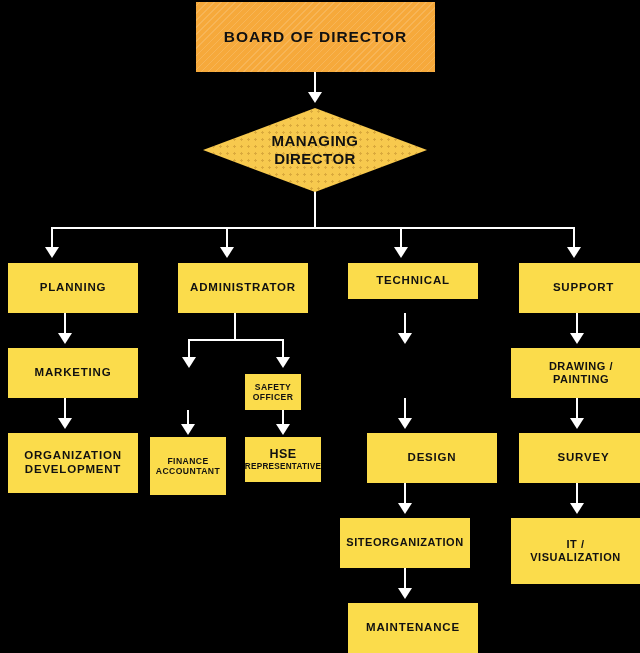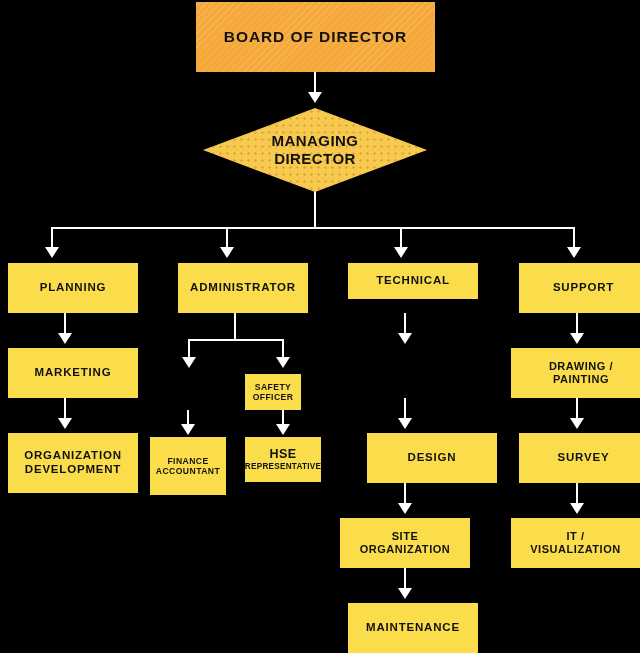--- a/index.html
+++ b/index.html
@@ -156,21 +156,21 @@
   <div class="line vline" style="left:404px;top:398px;width:2px;height:22px;"></div>
   <div class="arrow" style="left:398px;top:418px;"></div>
 
   <div class="node box-yellow t-dept" style="left:359px;top:433px;width:130px;height:50px;">
     <span>DESIGN</span>
   </div>
 
   <div class="line vline" style="left:404px;top:483px;width:2px;height:22px;"></div>
   <div class="arrow" style="left:398px;top:503px;"></div>
 
-  <div class="node box-yellow t-sub" style="left:340px;top:518px;width:130px;height:50px;flex-direction:column;">
+  <div class="node box-yellow t-sub" style="left:340px;top:518px;width:130px;height:50px;flex-direction:row;">
     <span>SITE</span>
     <span>ORGANIZATION</span>
   </div>
 
   <div class="line vline" style="left:404px;top:568px;width:2px;height:22px;"></div>
   <div class="arrow" style="left:398px;top:588px;"></div>
 
   <div class="node box-yellow t-dept" style="left:511px;top:263px;width:129px;height:50px;">
     <span>SUPPORT</span>
   </div>
@@ -190,18 +190,18 @@
   <div class="line vline" style="left:576px;top:398px;width:2px;height:22px;"></div>
   <div class="arrow" style="left:570px;top:418px;"></div>
 
   <div class="node box-yellow t-dept" style="left:511px;top:433px;width:129px;height:50px;">
     <span>SURVEY</span>
   </div>
 
   <div class="line vline" style="left:576px;top:483px;width:2px;height:22px;"></div>
   <div class="arrow" style="left:570px;top:503px;"></div>
 
-  <div class="node box-yellow t-sub" style="left:511px;top:518px;width:129px;height:50px;flex-direction:column;">
+  <div class="node box-yellow t-sub" style="left:511px;top:518px;width:129px;height:66px;flex-direction:column;">
     <span>IT /</span>
     <span>VISUALIZATION</span>
   </div>
 
 </div>
 
 </body></html>

